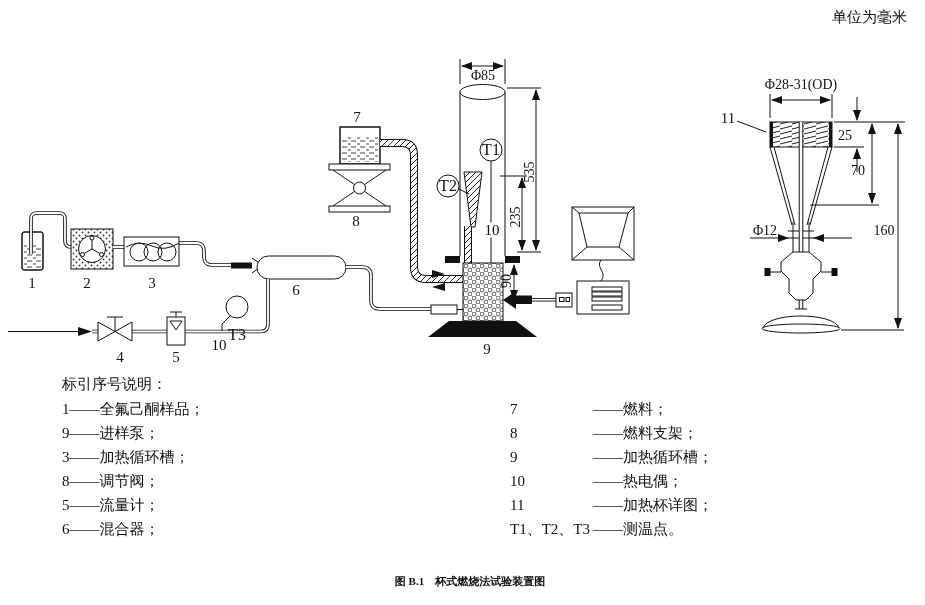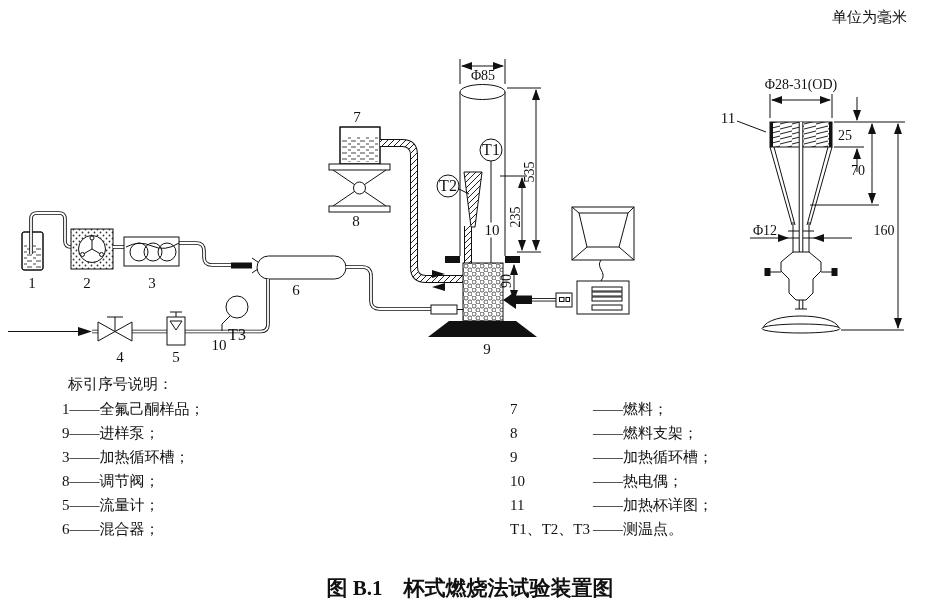--- a/index.html
+++ b/index.html
@@ -10,21 +10,21 @@
        transform:translate(-50%,-50%);color:#111;}
   .dim{font-size:14px;}
   .rot{transform:translate(-50%,-50%) rotate(-90deg);}
   .tlabel{font-size:16px;}
   .unit{position:absolute;right:18px;top:8px;font-size:15px;
         font-family:"Liberation Serif","DejaVu Serif",serif;}
   .legend{position:absolute;font-size:15px;font-family:"Liberation Serif","DejaVu Serif",serif;}
   .legend-row{position:absolute;white-space:nowrap;line-height:1;}
   .rnum{display:inline-block;width:83px;}
   .caption{position:absolute;left:470px;top:574px;transform:translateX(-50%);
-           font-size:21px;font-weight:bold;white-space:nowrap;
+           font-size:11px;font-weight:bold;white-space:nowrap;
            font-family:"Liberation Serif","DejaVu Serif",serif;}
 </style>
 </head>
 <body>
 
 <div id="stage">
 
 <svg width="925" height="605" viewBox="0 0 925 605">
   <defs>
     <marker id="ah" markerWidth="11" markerHeight="8" refX="10" refY="4" orient="auto-start-reverse" markerUnits="userSpaceOnUse">
@@ -318,21 +318,21 @@
 <span class="lbl dim rot" style="left:516px;top:217px;">235</span>
 <span class="lbl dim rot" style="left:507px;top:281px;">90</span>
 
 <span class="lbl dim" style="left:801px;top:79px;margin-top:6px;">Φ28-31(OD)</span>
 <span class="lbl dim" style="left:845px;top:136px;">25</span>
 <span class="lbl dim" style="left:858px;top:171px;">70</span>
 <span class="lbl dim" style="left:884px;top:231px;">160</span>
 <span class="lbl dim" style="left:765px;top:231px;">Φ12</span>
 
 <div class="legend">
-  <div class="legend-row" style="left:68px;top:377px;">标引序号说明：</div>
+  <div class="legend-row" style="left:62px;top:377px;">标引序号说明：</div>
 
   <div class="legend-row" style="left:62px;top:402px;">1——全氟己酮样品；</div>
   <div class="legend-row" style="left:62px;top:426px;">9——进样泵；</div>
   <div class="legend-row" style="left:62px;top:450px;">3——加热循环槽；</div>
   <div class="legend-row" style="left:62px;top:474px;">8——调节阀；</div>
   <div class="legend-row" style="left:62px;top:498px;">5——流量计；</div>
   <div class="legend-row" style="left:62px;top:522px;">6——混合器；</div>
 
   <div class="legend-row" style="left:510px;top:402px;"><span class="rnum">7</span><span>——燃料；</span></div>
   <div class="legend-row" style="left:510px;top:426px;"><span class="rnum">8</span><span>——燃料支架；</span></div>

